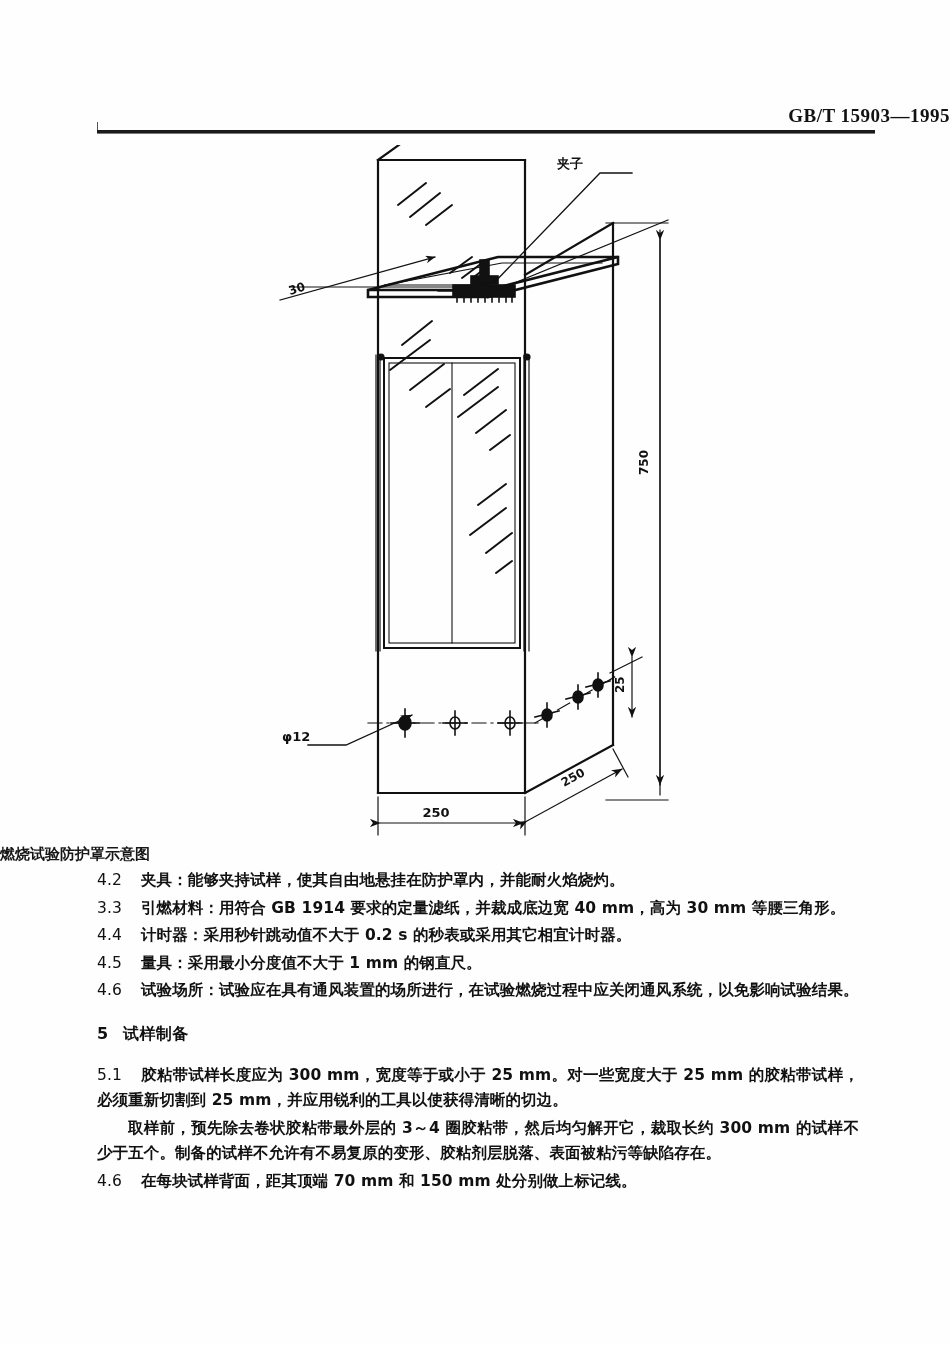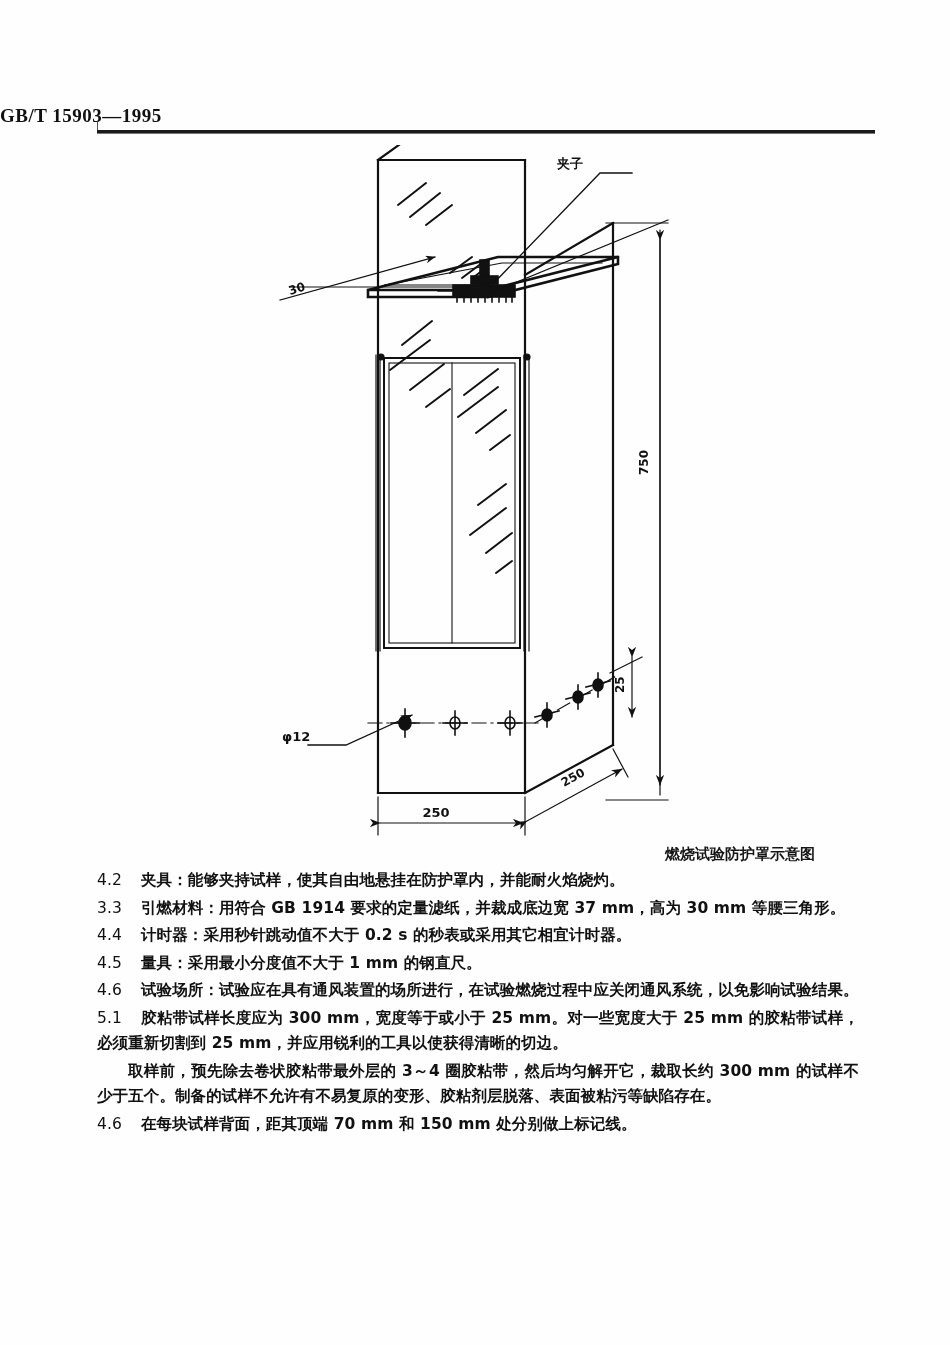--- a/index.html
+++ b/index.html
@@ -21,21 +21,21 @@
     inset: 0;
     background: #fefefe;
   }
 
   
   .header-title {
     position: absolute;
     top: 105px;
     left: 0;
     width: 950px;
-    text-align: left;
+    text-align: right;
     font-family: "Liberation Serif", "DejaVu Serif", serif;
     font-weight: bold;
     font-size: 19px;
     letter-spacing: 0.5px;
   }
   .header-rule {
     position: absolute;
     top: 130px;
     left: 97px;
     width: 778px;
@@ -60,26 +60,25 @@
     width: 460px;
     height: 700px;
   }
   .figure svg { display: block; }
 
   .figure-caption {
     position: absolute;
     top: 845px;
     left: 0;
     width: 804px;
-    text-align: right;
+    text-align: left;
     font-family: "DejaVu Sans", "Liberation Sans", sans-serif;
     font-size: 15px;
     font-weight: bold;
     color: #161616;
-    padding-left: 11px;
   }
 
   
   .body {
     position: absolute;
     top: 868px;
     left: 97px;
     width: 762px;
   }
   .para {
@@ -312,35 +311,38 @@
 
   <div class="figure-caption">燃烧试验防护罩示意图</div>
 
   <div class="body">
 
     <p class="para">
       <span class="num">4.2</span><span>夹具：能够夹持试样，使其自由地悬挂在防护罩内，并能耐火焰烧灼。</span>
     </p>
 
     <p class="para">
-      <span class="num">3.3</span><span>引燃材料：用符合 GB 1914 要求的定量滤纸，并裁成底边宽 37 mm，高为 30 mm 等腰三角形。</span>
+      <span class="num">3.3</span><span>引燃材料：用符合 GB 1914 要求的定量滤纸，并裁成底边宽 40 mm，高为 30 mm 等腰三角形。</span>
     </p>
 
     <p class="para">
       <span class="num">4.4</span><span>计时器：采用秒针跳动值不大于 0.2 s 的秒表或采用其它相宜计时器。</span>
     </p>
 
     <p class="para">
       <span class="num">4.5</span><span>量具：采用最小分度值不大于 1 mm 的钢直尺。</span>
     </p>
 
     <p class="para">
       <span class="num">4.6</span><span>试验场所：试验应在具有通风装置的场所进行，在试验燃烧过程中应关闭通风系统，以免影响试验结果。</span>
     </p>
 
+    <div class="section-heading">
+      <span class="num">5</span><span>试样制备</span>
+    </div>
 
     <p class="para">
       <span class="num">5.1</span><span>胶粘带试样长度应为 300 mm，宽度等于或小于 25 mm。对一些宽度大于 25 mm 的胶粘带试样，必须重新切割到 25 mm，并应用锐利的工具以使获得清晰的切边。</span>
     </p>
 
     <p class="para indent2">
       <span>取样前，预先除去卷状胶粘带最外层的 3～4 圈胶粘带，然后均匀解开它，裁取长约 300 mm 的试样不少于五个。制备的试样不允许有不易复原的变形、胶粘剂层脱落、表面被粘污等缺陷存在。</span>
     </p>
 
     <p class="para">

